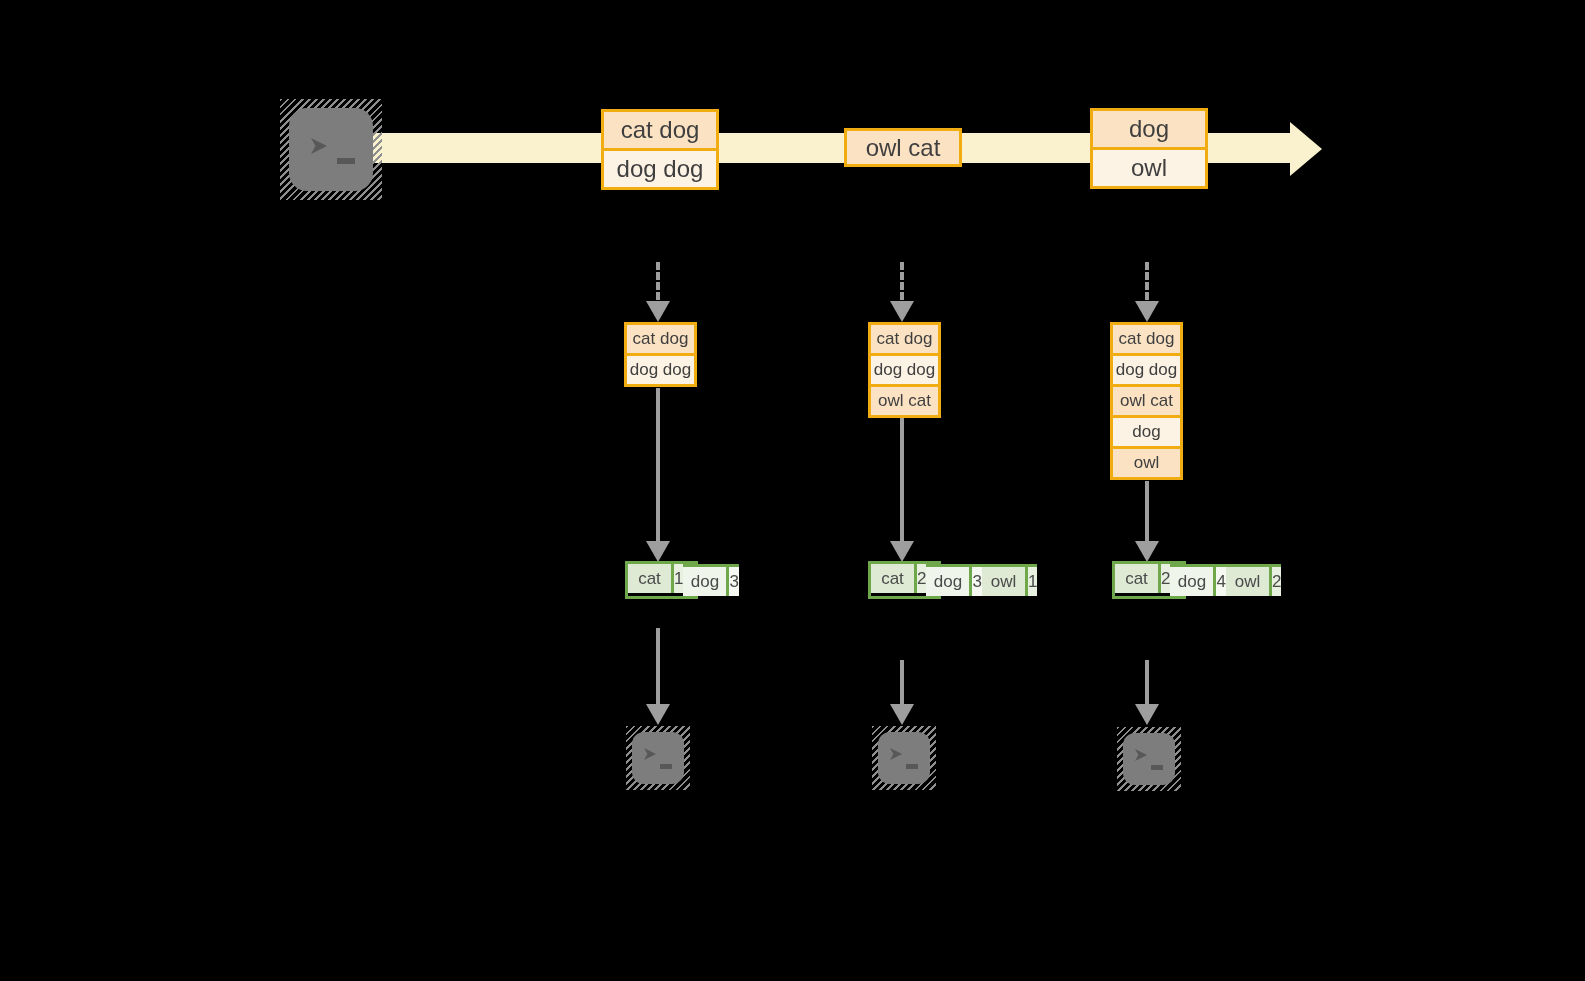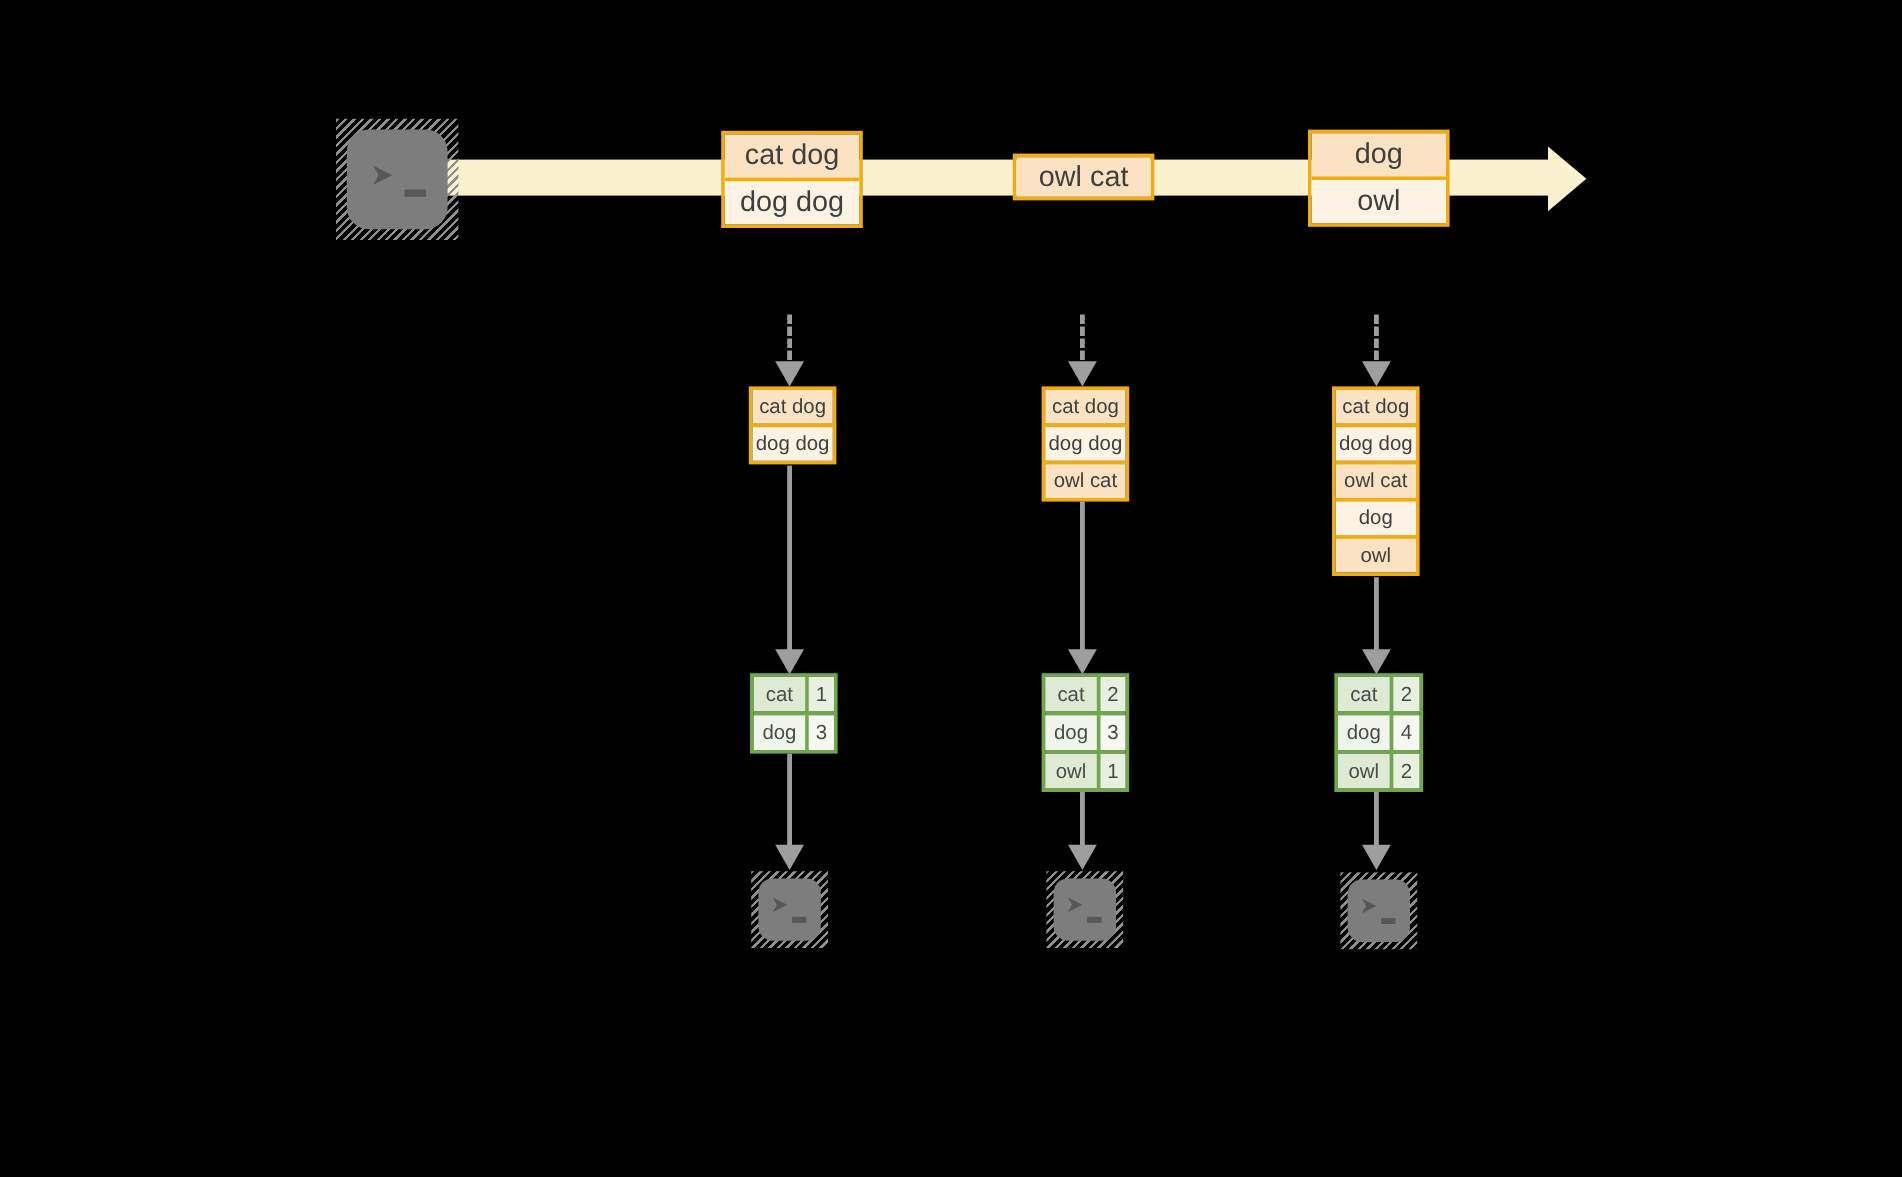--- a/index.html
+++ b/index.html
@@ -61,21 +61,21 @@
     border-left:12px solid transparent;border-right:12px solid transparent;border-top:21px solid #9E9E9E;}
   
   .query-band{
     position:absolute;left:695px;top:461px;width:421px;height:47px;background:#FFFFFF;z-index:1;
     display:flex;align-items:center;justify-content:center;
     font-size:33px;color:#141414;letter-spacing:0.5px;
   }
   
   .gtable{
     position:absolute;border:3px solid #6FA74B;z-index:3;
-    display:flex;flex-direction:column;box-sizing:border-box;
+    display:flex;flex-direction:row;box-sizing:border-box;
   }
   .gtable .row{display:flex;height:29px;}
   .gtable .row + .row{border-top:3px solid #6FA74B;}
   .gtable .wcell{
     flex:0 0 43px;display:flex;align-items:center;justify-content:center;
     font-size:17px;color:#4A4A4A;border-right:3px solid #6FA74B;
   }
   .gtable .ncell{
     flex:1;display:flex;align-items:center;justify-content:center;
     font-size:17px;color:#4A4A4A;

